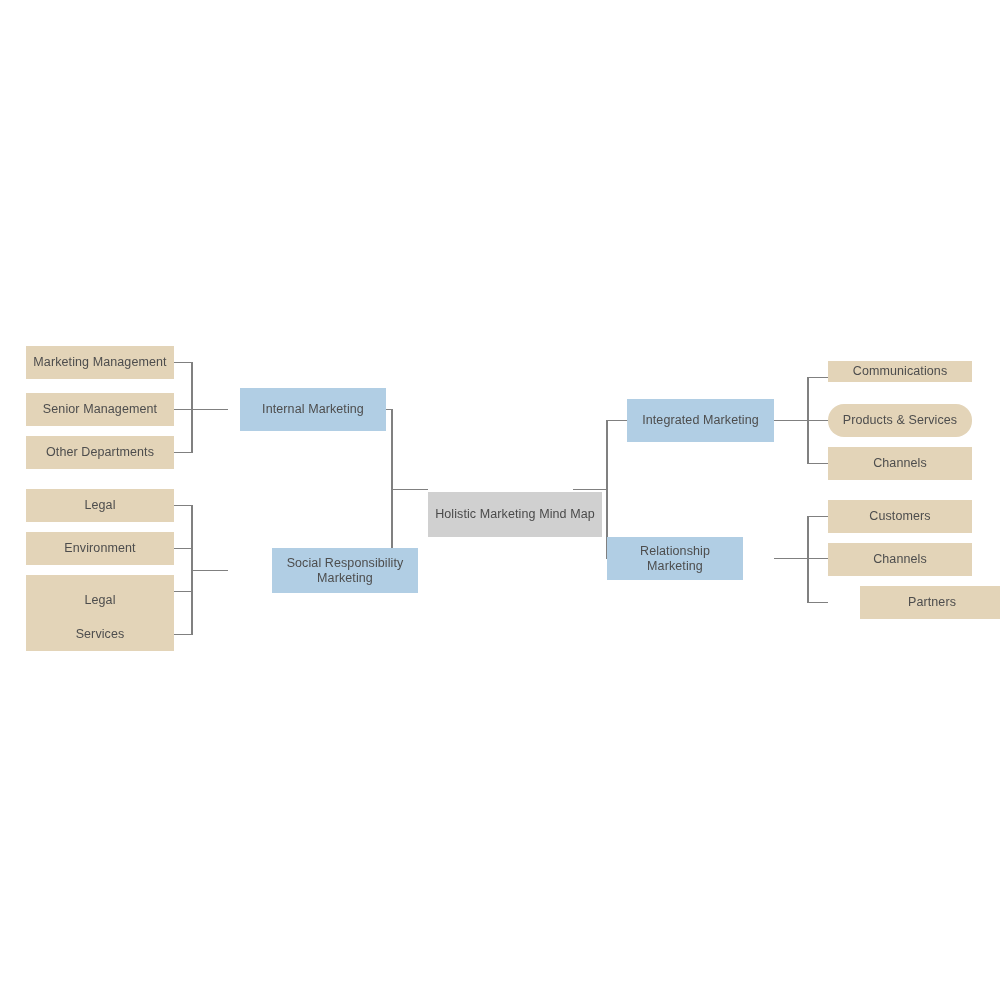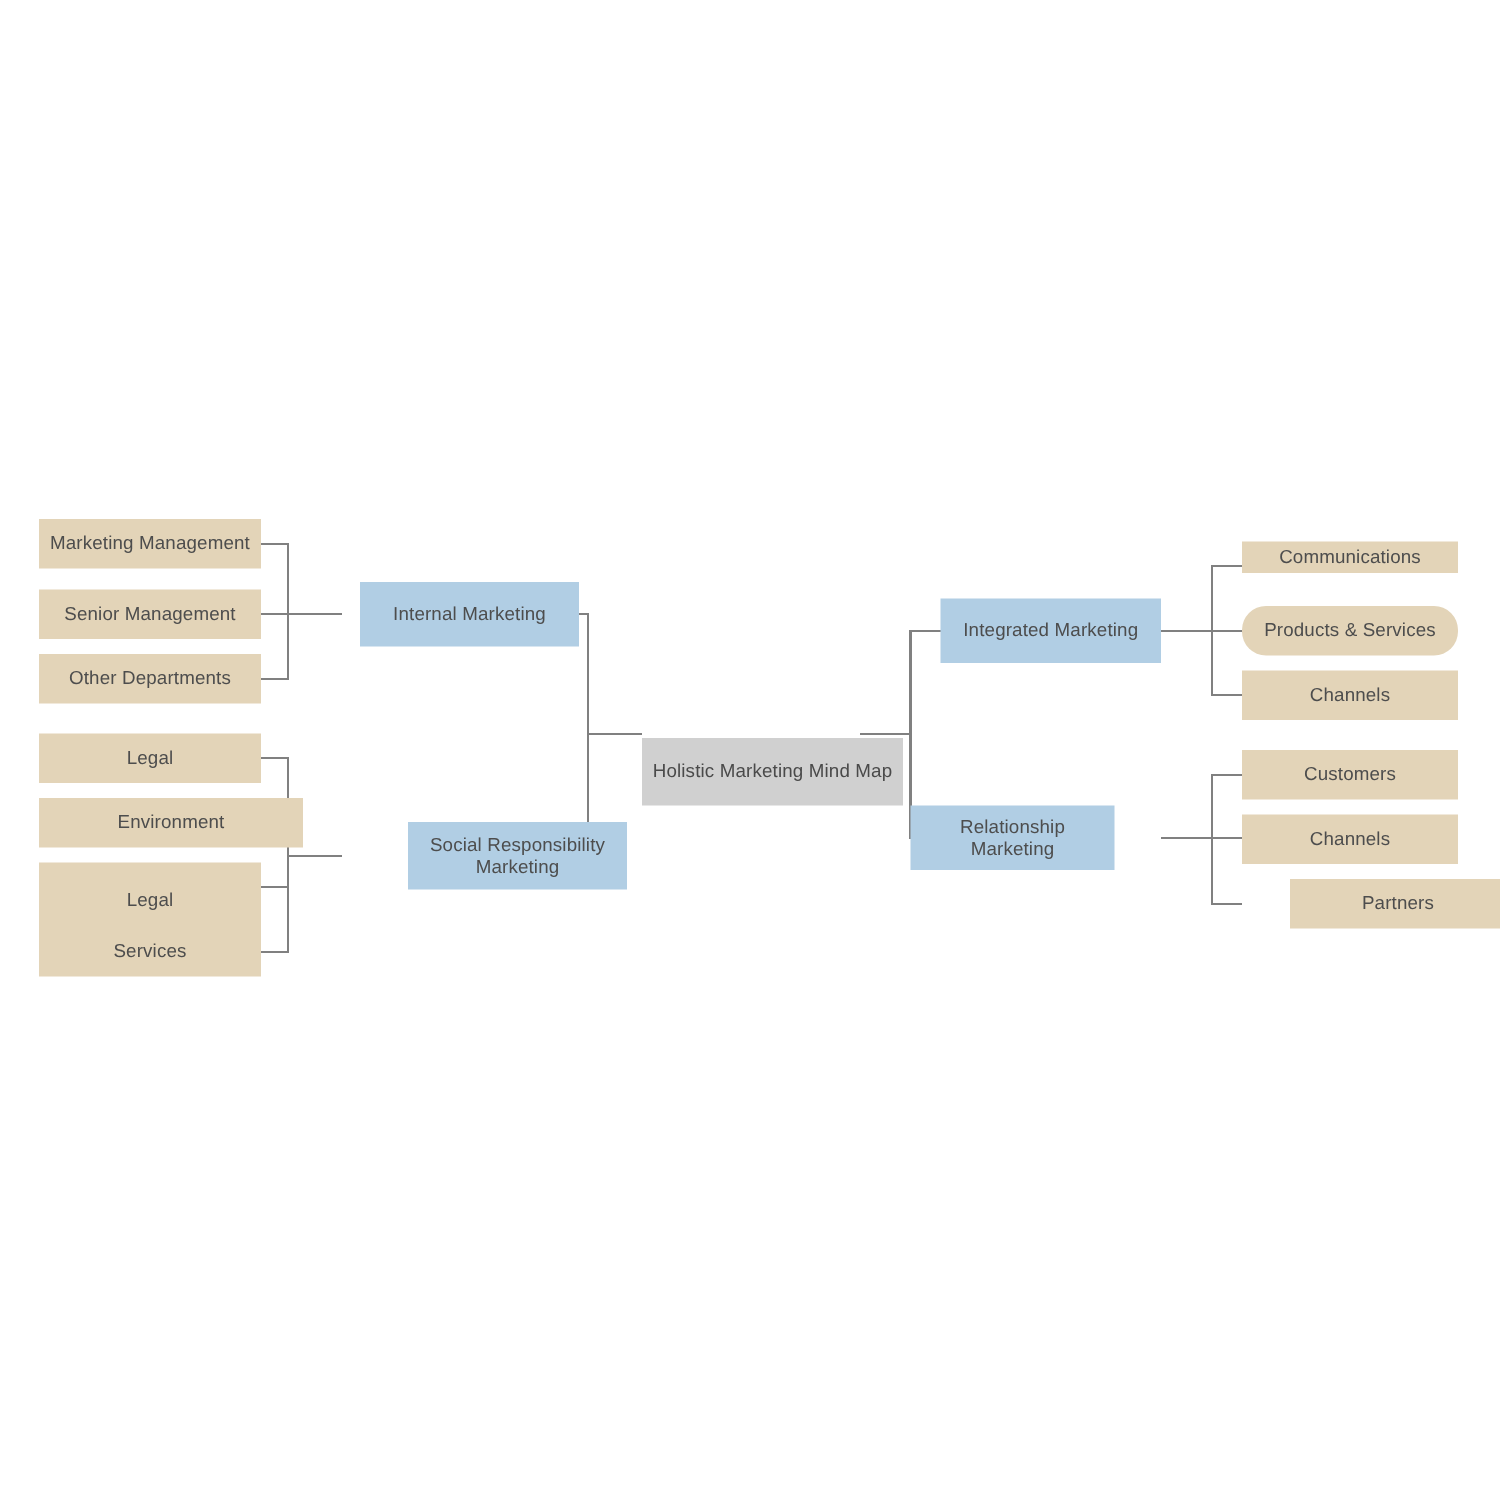--- a/index.html
+++ b/index.html
@@ -99,21 +99,21 @@
   </div>
 
   <div class="node node-leaf" style="left:26px; top:436px; width:148px; height:33px;">
     <span class="node-label">Other Departments</span>
   </div>
 
   <div class="node node-leaf" style="left:26px; top:489px; width:148px; height:33px;">
     <span class="node-label">Legal</span>
   </div>
 
-  <div class="node node-leaf" style="left:26px; top:532px; width:176px; height:33px;">
+  <div class="node node-leaf" style="left:26px; top:532px; width:148px; height:33px;">
     <span class="node-label">Environment</span>
   </div>
 
   <div class="node node-leaf" style="left:26px; top:575px; width:148px; height:51px;">
     <span class="node-label">Legal</span>
   </div>
 
   <div class="node node-leaf" style="left:26px; top:618px; width:148px; height:33px;">
     <span class="node-label">Services</span>
   </div>

